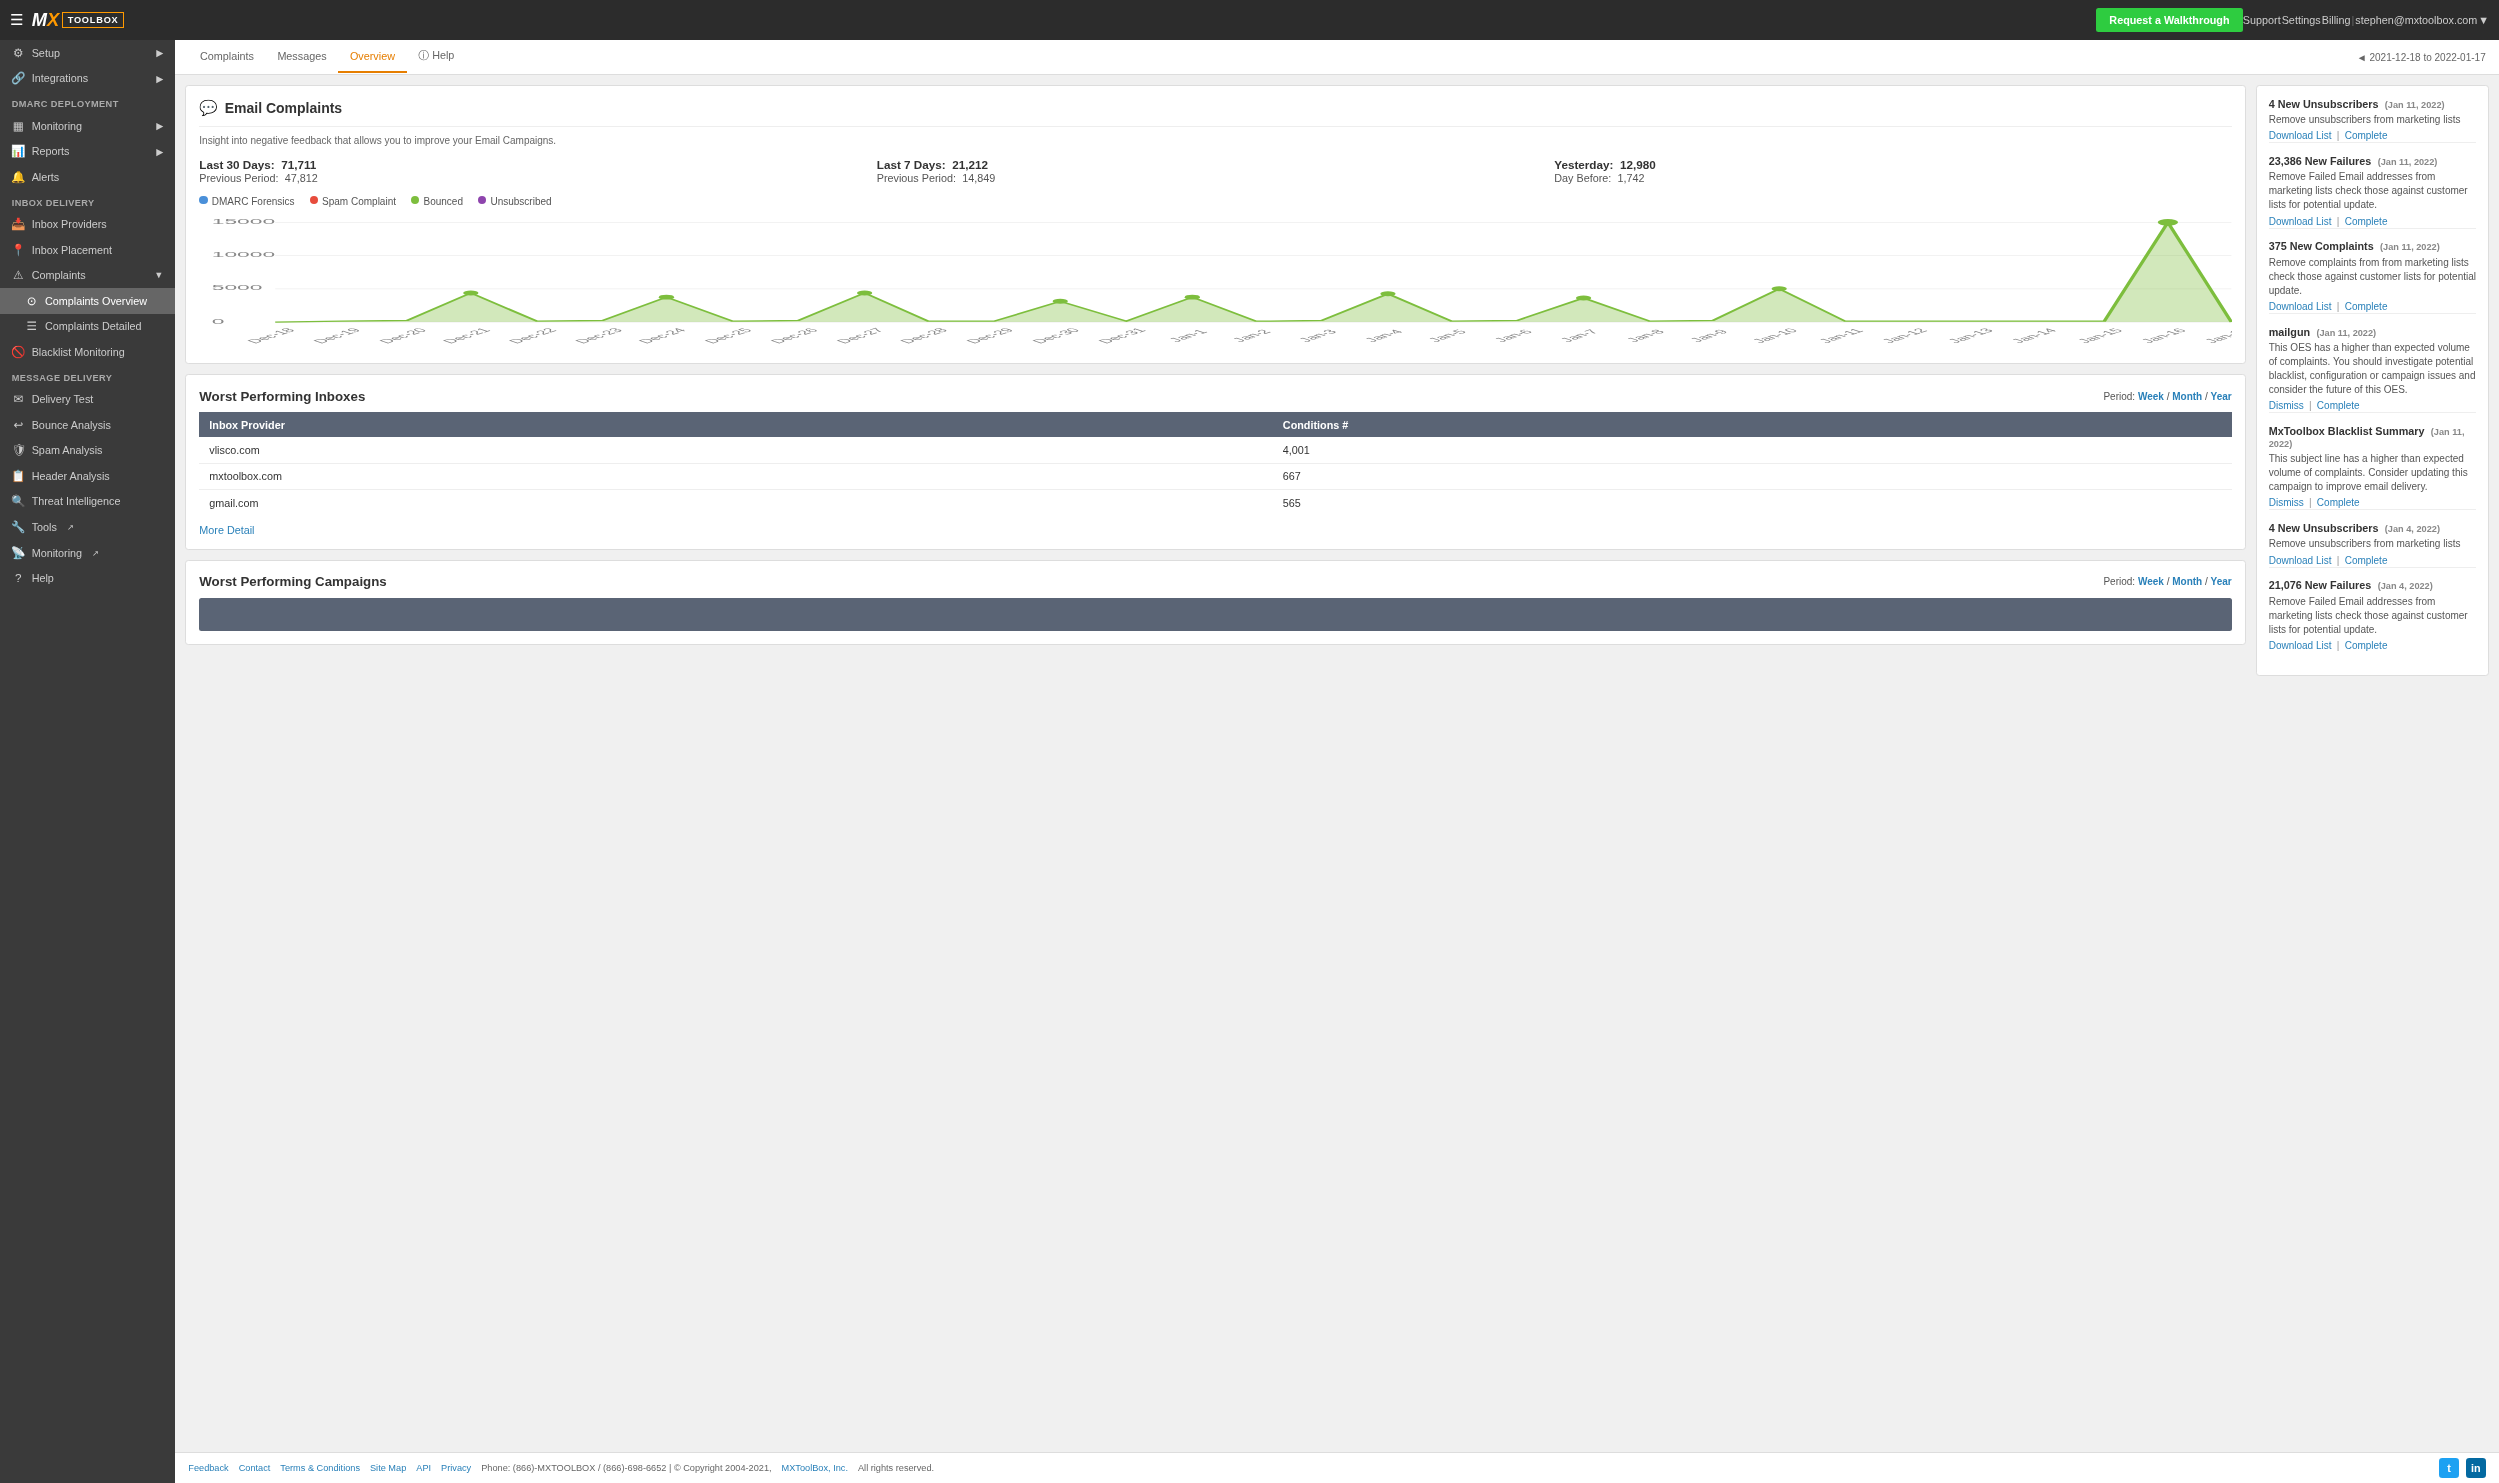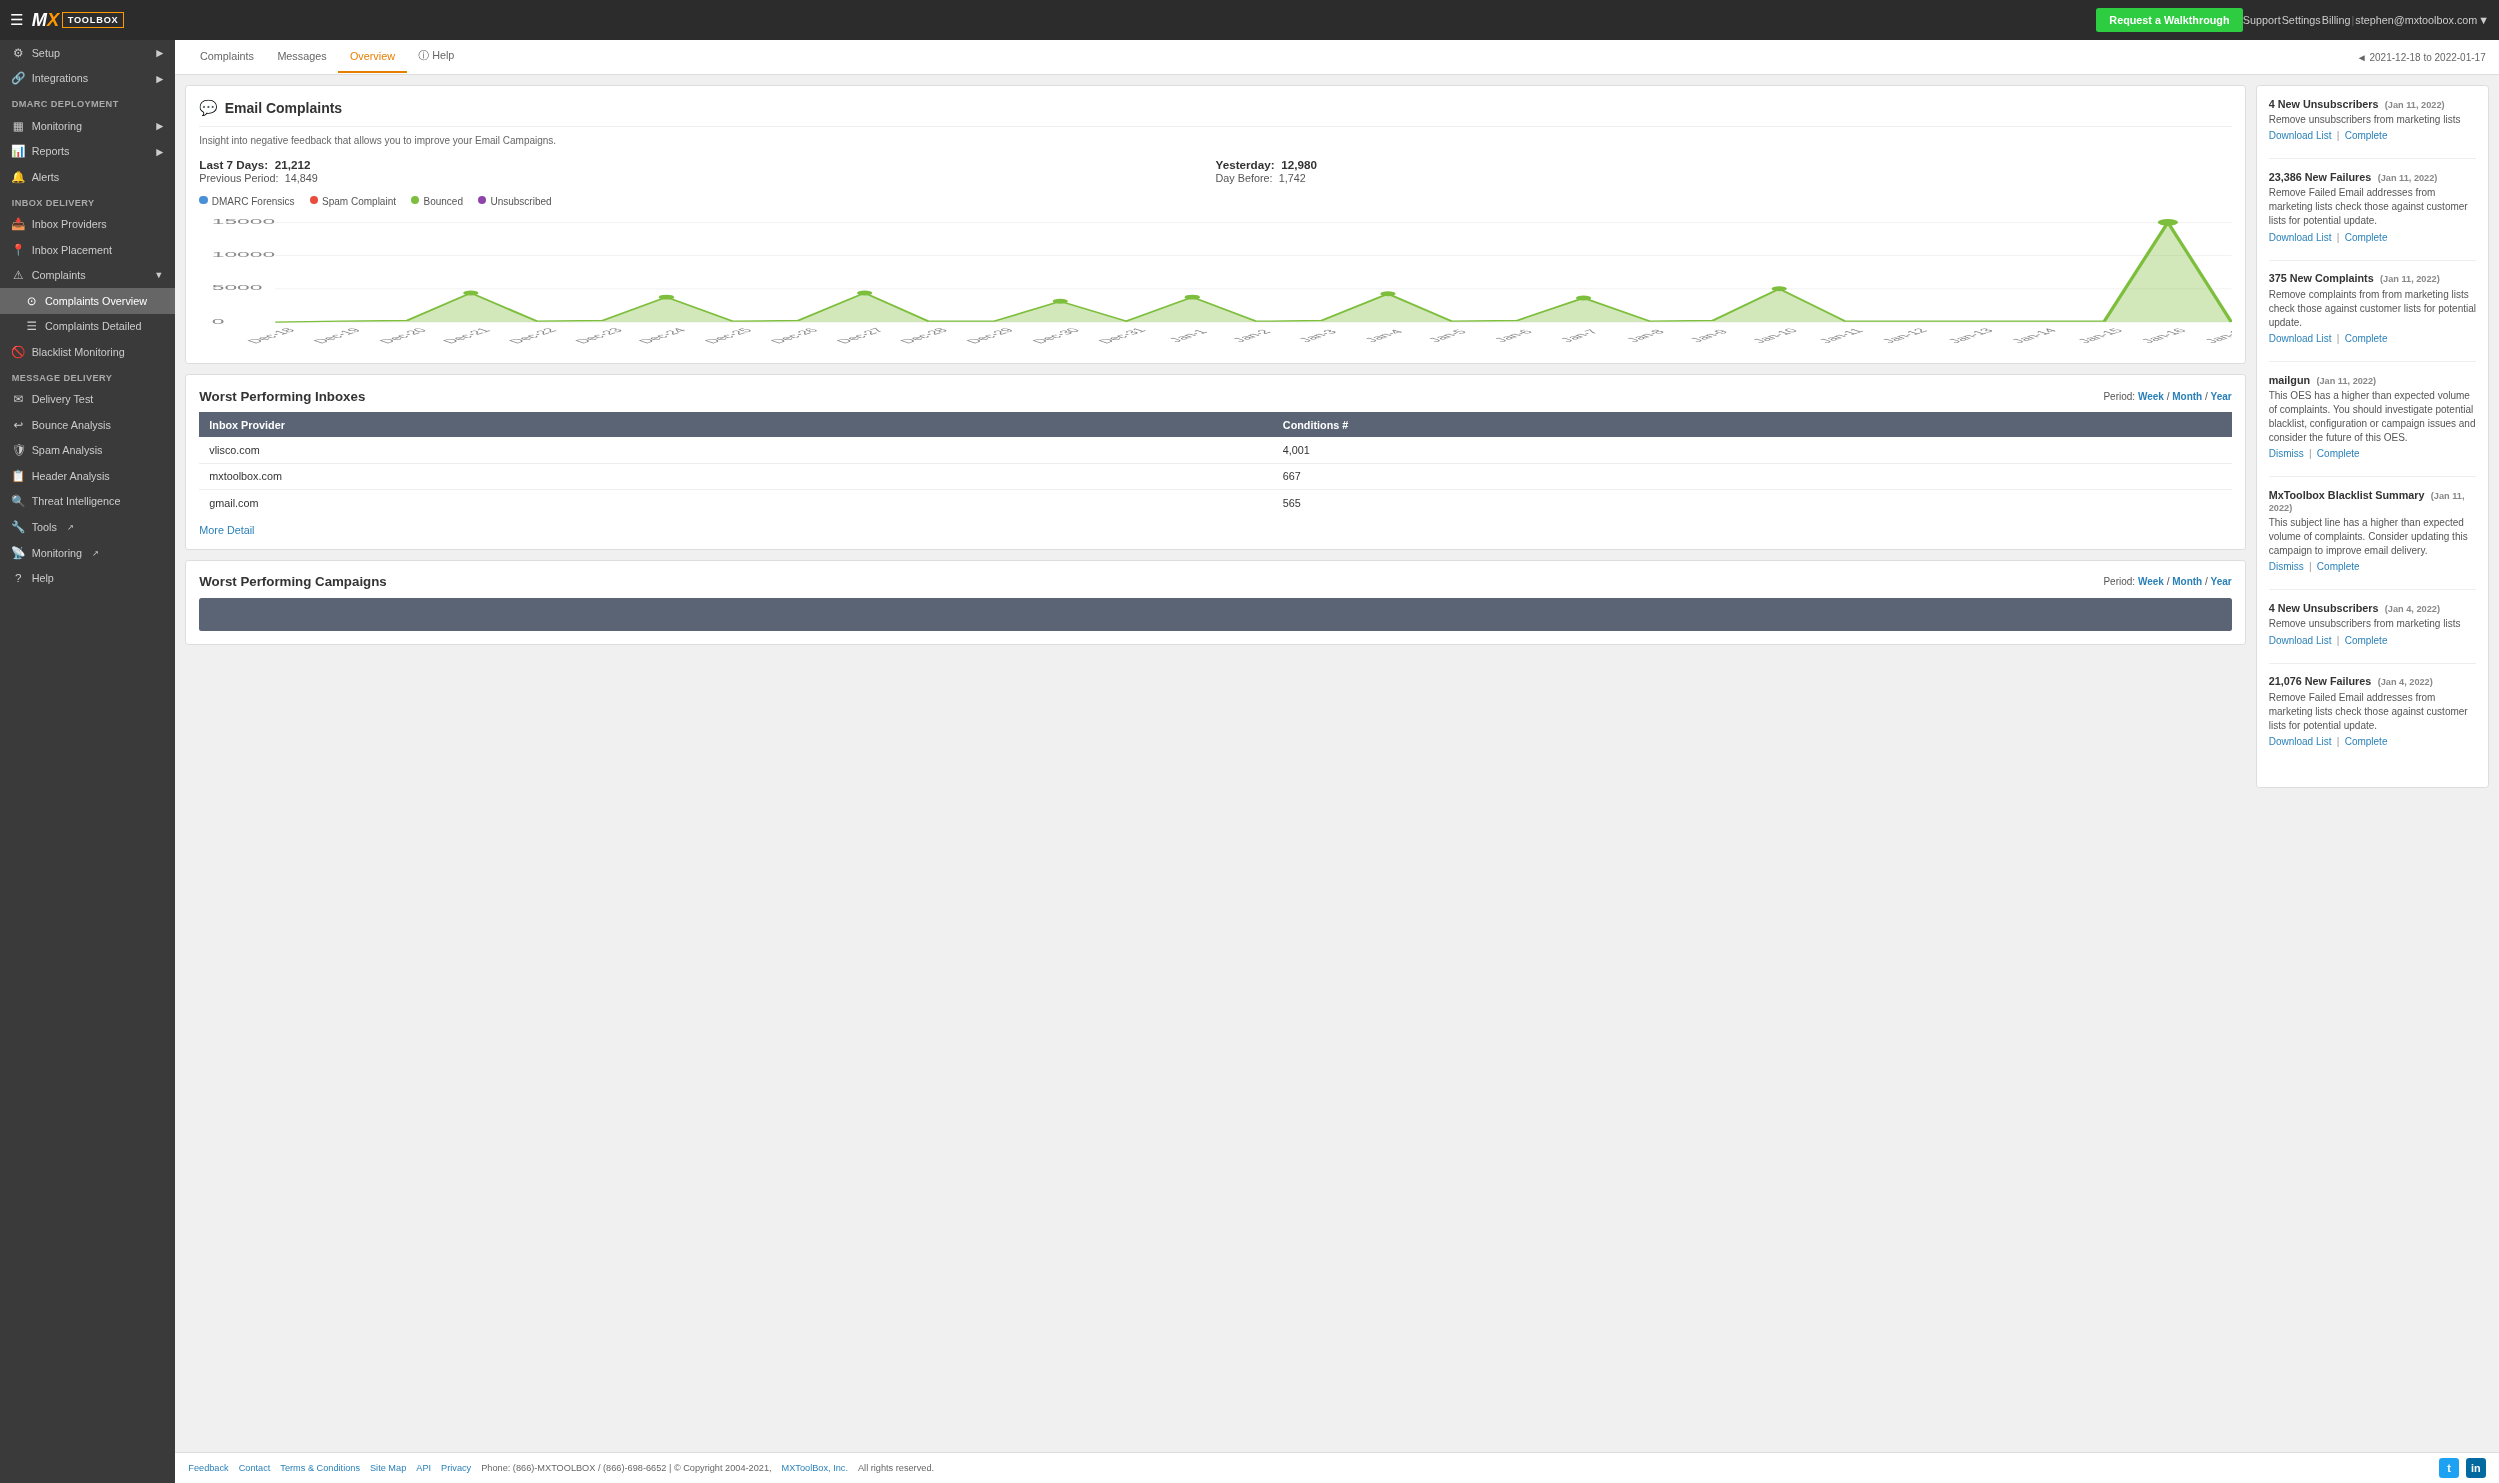--- a/index.html
+++ b/index.html
@@ -76,21 +76,21 @@
     .period-selector a { color: #2980b9; text-decoration: none; font-weight: bold; }
 
     .data-table { width: 100%; border-collapse: collapse; font-size: 10.8px; }
     .data-table th { background: #5a6475; color: #fff; padding: 6.7px 10px; text-align: left; font-weight: 600; }
     .data-table td { padding: 6.7px 10px; border-bottom: 0.8px solid #eee; color: #333; }
     .data-table tr:last-child td { border-bottom: none; }
     .more-detail-link { display: inline-block; color: #2980b9; font-size: 10.8px; margin-top: 8.3px; text-decoration: none; font-weight: 500; }
 
     
     .right-panel { width: 233px; background: #fff; border: 0.8px solid #ddd; border-radius: 3.3px; overflow-y: auto; padding: 11.7px; flex-shrink: 0; height: fit-content; max-height: 100%; }
-    .notification-item { margin-bottom: 11.7px; padding-bottom: 17px; border-bottom: 0.8px solid #eee; }
+    .notification-item { margin-bottom: 11.7px; padding-bottom: 1px; border-bottom: 0.8px solid #eee; }
     .notification-item:last-child { border-bottom: none; }
     .notif-title { font-weight: bold; color: #333; font-size: 10.8px; }
     .notif-date { color: #888; font-size: 9.2px; margin-left: 3.3px; }
     .notif-body { color: #555; font-size: 10px; margin: 3.3px 0; line-height: 1.4; }
     .notif-links { font-size: 10px; }
     .notif-links a { color: #2980b9; text-decoration: none; }
     .notif-links .sep { color: #999; margin: 0 2.5px; }
 
     
     .footer { background: #fff; border-top: 0.8px solid #ddd; padding: 5px 13.3px; font-size: 9.2px; color: #666; display: flex; align-items: center; gap: 10px; flex-shrink: 0; }
@@ -247,20 +247,30 @@
       <div class="main-panel">
 
         <div class="card">
           <div class="card-title">
             <span style="font-size:15px;">💬</span>
             <span>Email Complaints</span>
           </div>
           <div class="card-subtitle">Insight into negative feedback that allows you to improve your Email Campaigns.</div>
 
           <div class="stats-row">
+            <div class="stat-col">
+              <div class="stat-label">
+                <span>Last 30 Days:</span>
+                <span style="margin-left:3.3px;">71,711</span>
+              </div>
+              <div class="stat-prev">
+                <span>Previous Period:</span>
+                <span style="margin-left:3.3px;">47,812</span>
+              </div>
+            </div>
             <div class="stat-col">
               <div class="stat-label">
                 <span>Last 7 Days:</span>
                 <span style="margin-left:3.3px;">21,212</span>
               </div>
               <div class="stat-prev">
                 <span>Previous Period:</span>
                 <span style="margin-left:3.3px;">14,849</span>
               </div>
             </div>

